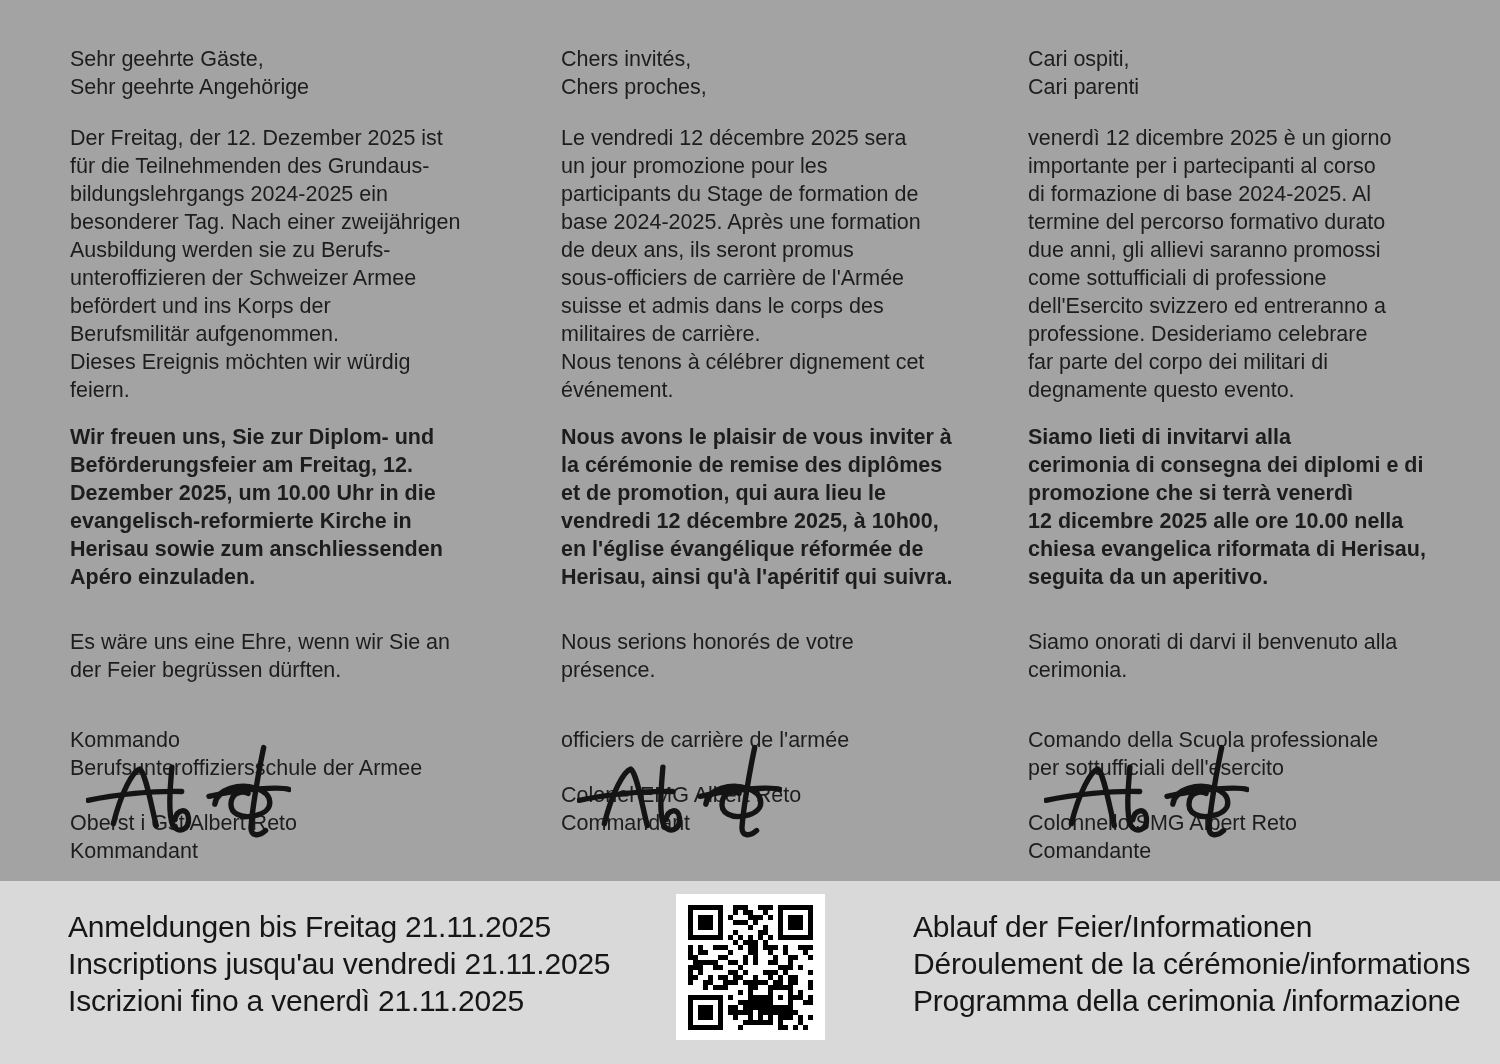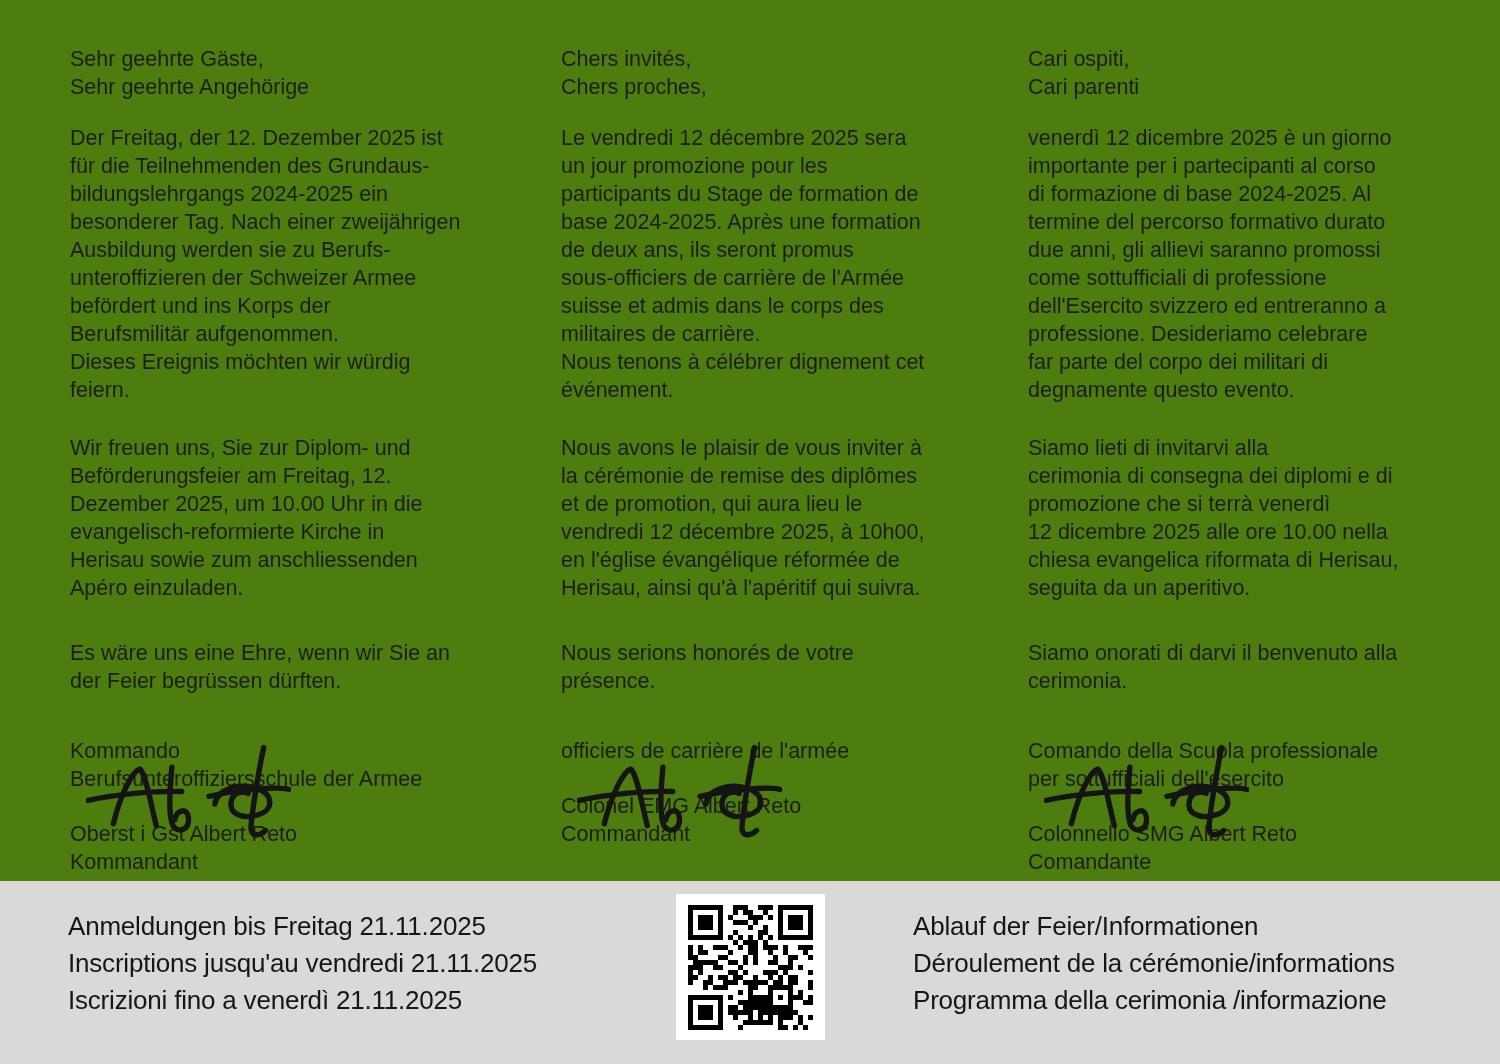--- a/index.html
+++ b/index.html
@@ -3,48 +3,48 @@
 <meta charset="utf-8">
 <style>
   html,body{margin:0;padding:0;}
   body{
     width:1500px;height:1064px;
     background:#ffffff;
     font-family:"Liberation Sans", sans-serif;
     color:#1d1d1d;
     -webkit-font-smoothing:antialiased;
   }
-  .page{position:relative;width:1500px;height:1064px;overflow:hidden;background:#4d7c0f;}
+  .page{position:relative;width:1500px;height:1064px;overflow:hidden;background:#a3a3a3;}
 
   
   .col{position:absolute;top:45px;width:460px;font-size:21.5px;line-height:28px;}
   .col1{left:70px;}
   .col2{left:561px;}
   .col3{left:1028px;}
   .line{height:28px;white-space:nowrap;}
   .p-main{margin-top:23px;}
-  .p-invite{margin-top:30px;}
+  .p-invite{margin-top:19px;font-weight:bold;}
   .p-honor{margin-top:37px;}
   .p-org{margin-top:42px;}
   .name{margin-top:27px;}
 
   
   .signature{
     position:absolute;left:16px;top:698px;
     width:205px;height:98px;
     pointer-events:none;
   }
   .signature path{fill:none;stroke:#141414;stroke-width:5.5;stroke-linecap:round;stroke-linejoin:round;}
 
   
   .footer{
     position:absolute;left:0;top:881px;width:1500px;height:183px;
     background:#d9d9d9;
   }
-  .f-text{position:absolute;top:27px;font-size:26px;line-height:37px;letter-spacing:-0.2px;color:#161616;}
+  .f-text{position:absolute;top:27px;font-size:30px;line-height:37px;letter-spacing:-0.2px;color:#161616;}
   .f-left{left:68px;}
   .f-right{left:913px;}
   .f-line{height:37px;white-space:nowrap;}
 
   .qr-box{
     position:absolute;left:676px;top:13px;
     width:149px;height:146px;background:#ffffff;
     display:flex;align-items:center;justify-content:center;
   }
   .qr-box svg{display:block;}

